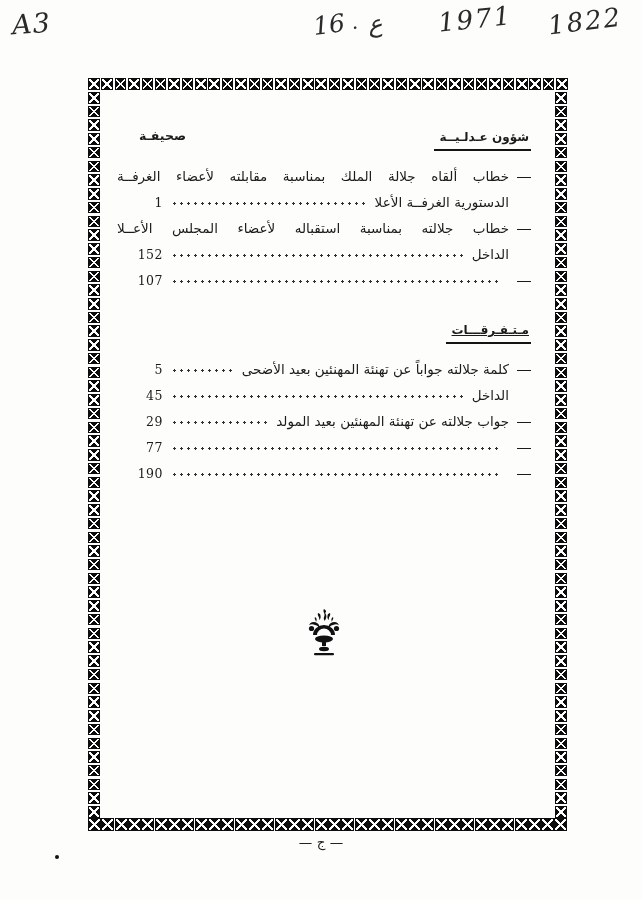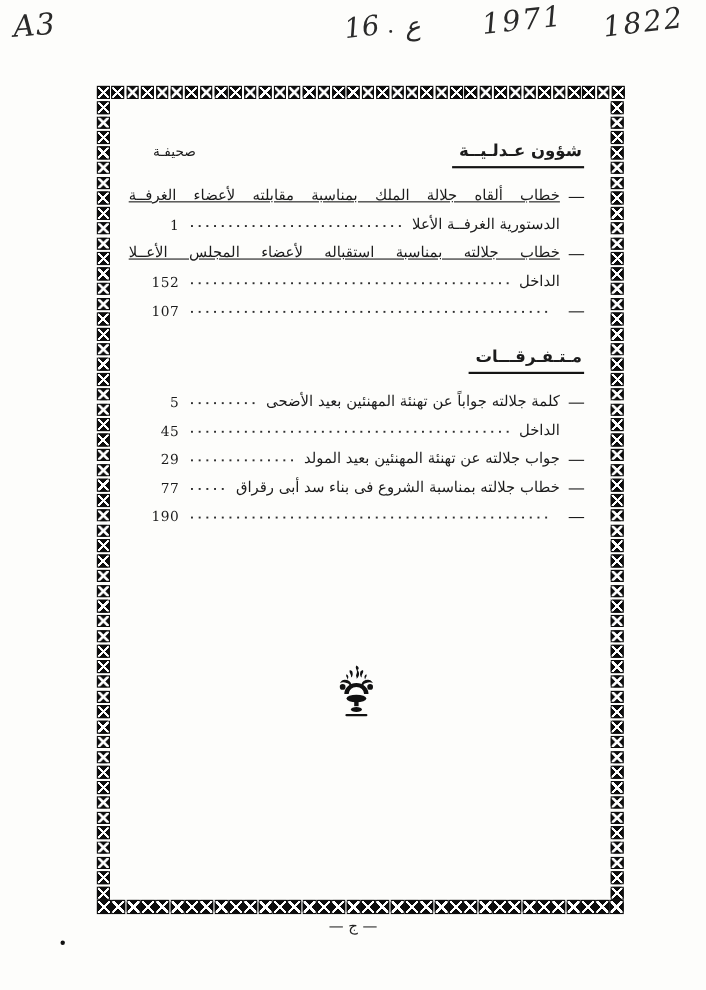--- a/index.html
+++ b/index.html
@@ -69,52 +69,51 @@
   }
   .heading-row {
     display: flex;
     justify-content: space-between;
     align-items: flex-end;
     margin-bottom: 12px;
   }
   .section-title {
     display: inline-block;
     font-weight: bold;
-    font-size: 15px;
+    font-size: 12px;
     border-bottom: 2px solid #141414;
     padding: 0 2px 5px 6px;
   }
   .page-col-label {
-    font-weight: normal;
+    font-weight: bold;
     font-size: 12.5px;
     padding-bottom: 8px;
     margin-left: 22px;
   }
-  .misc-heading { margin-top: 20px; }
+  .misc-heading { margin-top: 30px; text-decoration: underline; }
 
   .row {
     display: flex;
     align-items: center;
     height: 26px;
   }
   .row.indent { padding-right: 22px; }
   .dash {
     flex: none;
     width: 14px; height: 1.6px;
     background: #1b1b1b;
     margin-left: 8px;
     margin-top: 3px;
   }
   .text { white-space: nowrap; }
   .text.fill {
     flex: 1;
     white-space: normal;
     text-align: justify;
     text-align-last: justify;
-    text-decoration: underline;
   }
   .leader {
     flex: 1;
     height: 1em;
     margin: 0 8px;
     background-image: radial-gradient(circle, #2e2e2e 1.05px, transparent 1.35px);
     background-size: 7px 7px;
     background-repeat: repeat-x;
     background-position: 0 68%;
   }
@@ -400,21 +399,20 @@
           <span class="num">45</span>
         </div>
         <div class="row">
           <span class="dash"></span>
           <span class="text">جواب جلالته عن تهنئة المهنئين بعيد المولد</span>
           <span class="leader"></span>
           <span class="num">29</span>
         </div>
         <div class="row">
           <span class="dash"></span>
-          <span class="text">خطاب جلالته بمناسبة الشروع فى بناء سد أبى رقراق</span>
           <span class="leader"></span>
           <span class="num">77</span>
         </div>
         <div class="row">
           <span class="dash"></span>
           <span class="leader"></span>
           <span class="num">190</span>
         </div>
 
         <div class="ornament-wrap">

